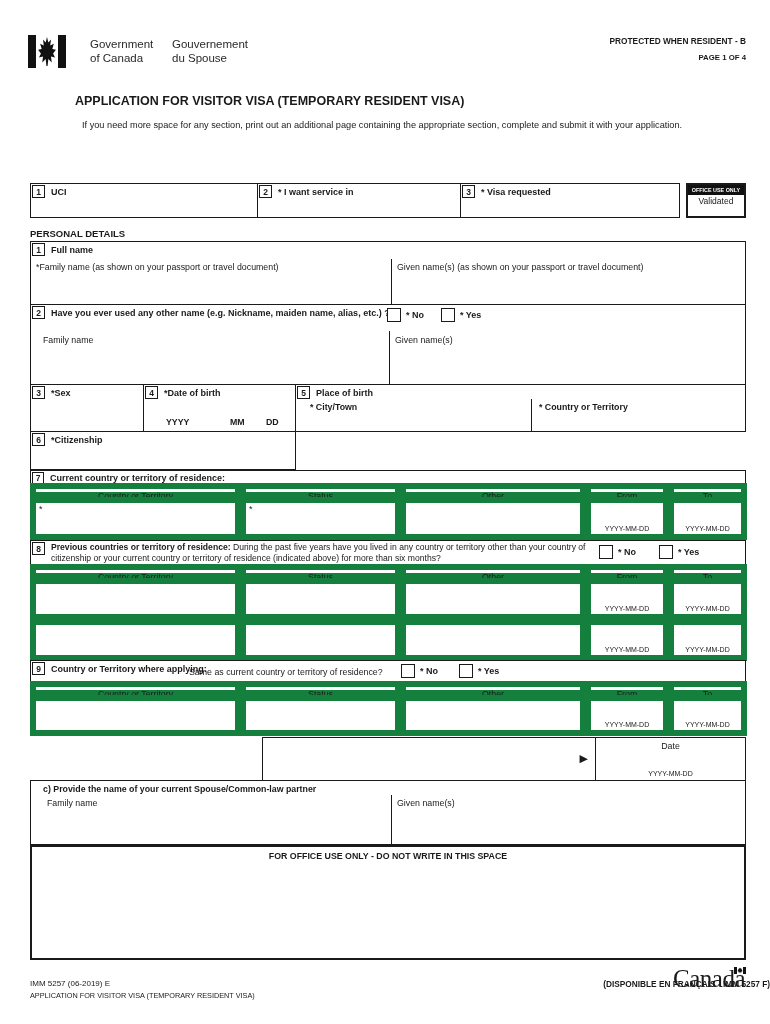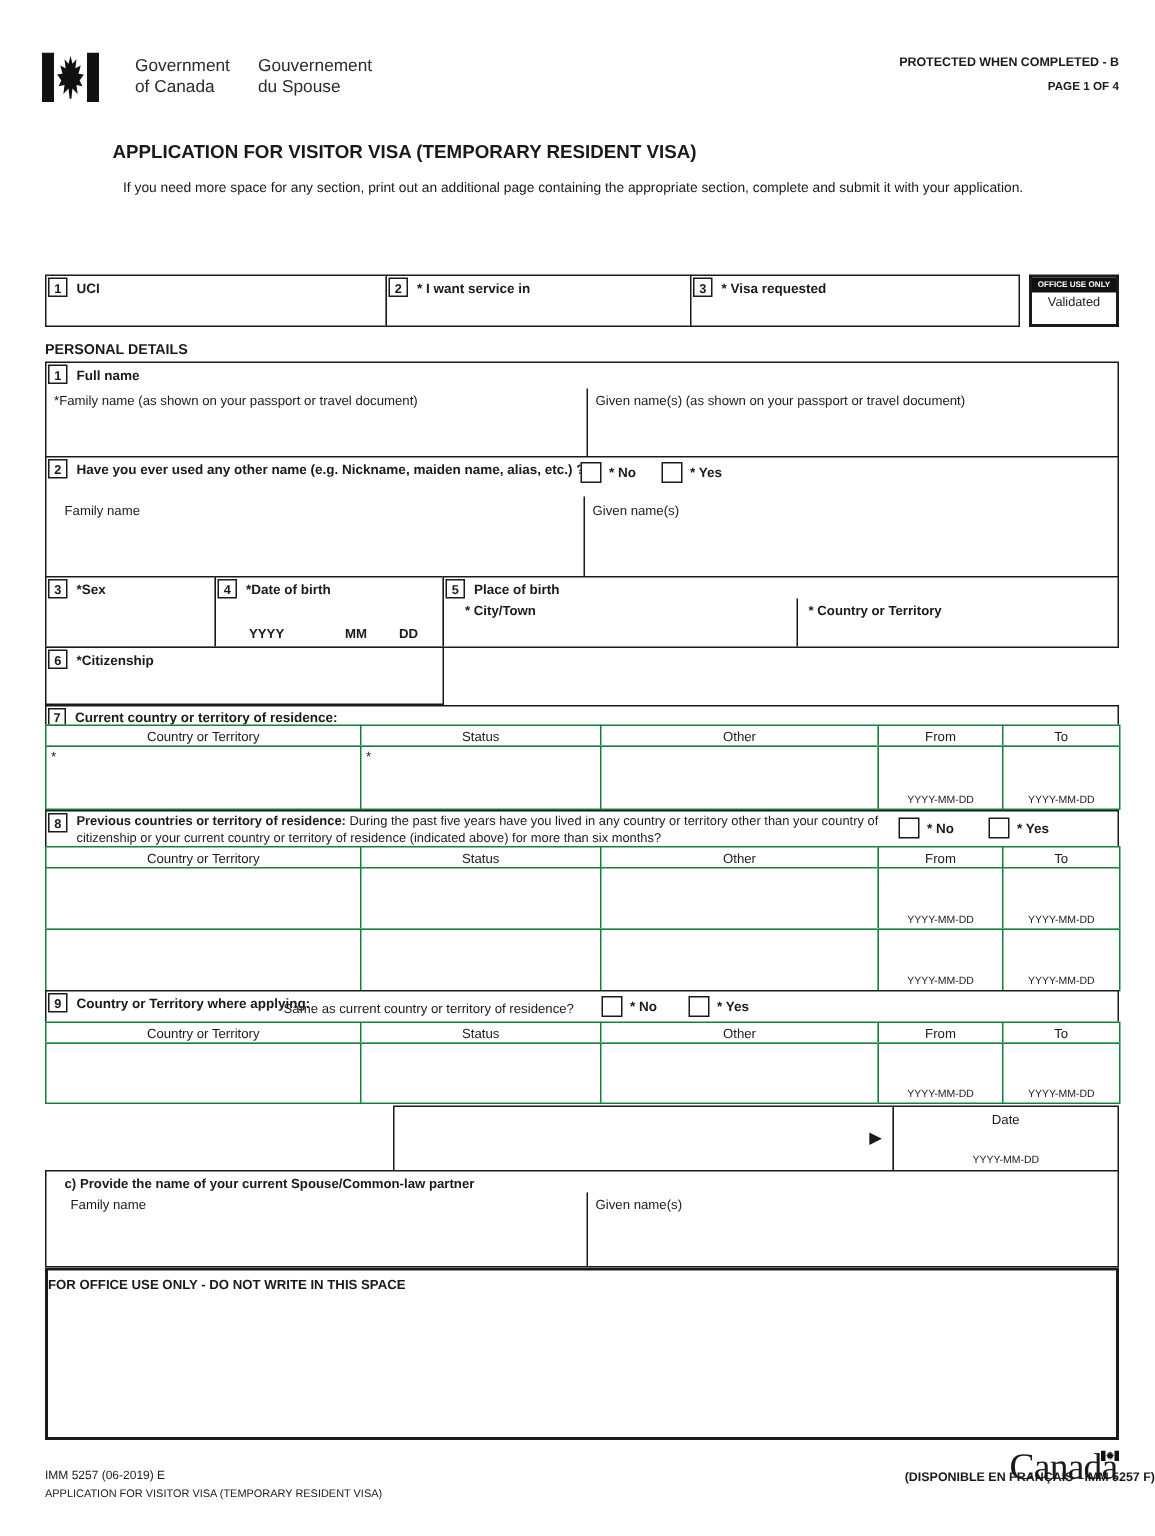--- a/index.html
+++ b/index.html
@@ -16,21 +16,21 @@
   .bslbl{font-size:8.8px;font-weight:bold;white-space:nowrap}
   .cb{width:14px;height:14px;border:1px solid #1a1a1a;display:inline-block;
       box-sizing:border-box;background:#fff;flex:none}
   .cbl{font-size:9px;font-weight:bold;margin-left:5px;white-space:nowrap}
   .cbg{position:absolute;display:flex;align-items:center}
   .vdiv{position:absolute;border-left:1px solid #1a1a1a;width:0}
   .hint{position:absolute;font-size:7px;text-align:center;left:0;right:0;bottom:2px}
   .bar{position:absolute;border:1px solid #1a1a1a;box-sizing:border-box;background:#fff}
   .tbl{position:absolute;background:#fff}
   .tr{display:flex}
-  .td{border:1px solid #15803d;box-sizing:border-box;margin-left:-1px;margin-top:-1px;
+  .td{border:6px solid #15803d;box-sizing:border-box;margin-left:-1px;margin-top:-1px;
       position:relative;background:#fff}
   .th{font-size:8.8px;text-align:center;line-height:14px;height:15px;font-weight:normal}
   .c1{width:211px}.c2{width:161px}.c3{width:186px}.c4{width:84px}.c5{width:79px}
   .r43{height:43px}.r42{height:42px}.r41{height:41px}
   .star{position:absolute;left:3px;top:1px;font-size:9px}
   .inarea{position:absolute;left:0;right:0;top:0;bottom:0}
   .ctr{text-align:center;width:100%;position:absolute;left:0}
 </style>
 </head>
 <body>
@@ -43,21 +43,21 @@
     <path fill="#111" transform="translate(9.5,1.5) scale(0.19,0.30)" d="M50 2 L57 20 L71 10 L67 30 L86 24 L78 42 L97 44 L82 57 L92 70 L71 67 L75 87 L57 75 L53 98 L47 98 L43 75 L25 87 L29 67 L8 70 L18 57 L3 44 L22 42 L14 24 L33 30 L29 10 L43 20 Z"></path>
   </svg>
   <div class="abs" style="left:90px;top:37px;font-size:11.5px;line-height:14px;color:#2a2a2a">
     <div>Government</div>
       <div>of Canada</div>
   </div>
   <div class="abs" style="left:172px;top:37px;font-size:11.5px;line-height:14px;color:#2a2a2a">
     <div>Gouvernement</div>
       <div>du Spouse</div>
   </div>
-  <div class="abs" style="right:24px;top:36px;font-size:8.3px;font-weight:bold;text-align:right">PROTECTED WHEN COMPLETED - B</div>
+  <div class="abs" style="right:24px;top:36px;font-size:8.3px;font-weight:bold;text-align:right">PROTECTED WHEN RESIDENT - B</div>
   <div class="abs" style="right:24px;top:53px;font-size:7.8px;font-weight:bold;text-align:right">PAGE 1 OF 4</div>
 
   <div class="abs" style="left:75px;top:94px;font-size:12.5px;font-weight:bold">APPLICATION FOR VISITOR VISA (TEMPORARY RESIDENT VISA)</div>
   <div class="abs" style="left:82px;top:120px;font-size:9.2px">If you need more space for any section, print out an additional page containing the appropriate section, complete and submit it with your application.</div>
 
   <div class="bx" style="left:30px;top:183px;width:228px;height:35px">
     <div class="lrow">
         <span class="badge">1</span>
       <span class="flbl">UCI</span>
       </div>
@@ -271,21 +271,21 @@
   <div class="bx" style="left:30px;top:780px;width:716px;height:65px">
     <span class="bslbl abs" style="left:12px;top:3px">c) Provide the name of your current Spouse/Common-law partner</span>
     <div class="vdiv" style="left:360px;top:14px;bottom:0"></div>
     <span class="slbl abs" style="left:16px;top:17px">Family name</span>
     <span class="slbl abs" style="left:366px;top:17px">Given name(s)</span>
     <div class="inarea abs" style="left:0;top:29px;width:360px;bottom:0"></div>
     <div class="inarea abs" style="left:361px;top:29px;right:0;bottom:0"></div>
   </div>
 
   <div class="bx" style="left:30px;top:845px;width:716px;height:115px;border-width:2px">
-    <div style="font-size:8.8px;font-weight:bold;padding-top:4px">FOR OFFICE USE ONLY - DO NOT WRITE IN THIS SPACE</div>
+    <div style="text-align:center;font-size:8.8px;font-weight:bold;padding-top:4px">FOR OFFICE USE ONLY - DO NOT WRITE IN THIS SPACE</div>
   </div>
 
   <div class="abs" style="left:0;top:979px;width:100%;text-align:right;font-size:8.3px;font-weight:bold">(DISPONIBLE EN FRANÇAIS - IMM 5257 F)</div>
   <div class="abs" style="left:30px;top:979px;font-size:8px">IMM 5257 (06-2019) E</div>
   <div class="abs" style="left:30px;top:991px;font-size:7.3px">APPLICATION FOR VISITOR VISA (TEMPORARY RESIDENT VISA)</div>
   <div class="abs" style="right:25px;top:966px;font-family:'Liberation Serif',serif;font-size:25px;line-height:25px;letter-spacing:-0.5px;position:absolute">
     <span>Canada</span>
     <svg class="abs" style="right:-1px;top:1px" width="12" height="7" viewBox="0 0 12 7">
       <rect x="0" y="0" width="3" height="7" fill="#111"></rect>
       <rect x="9" y="0" width="3" height="7" fill="#111"></rect>

